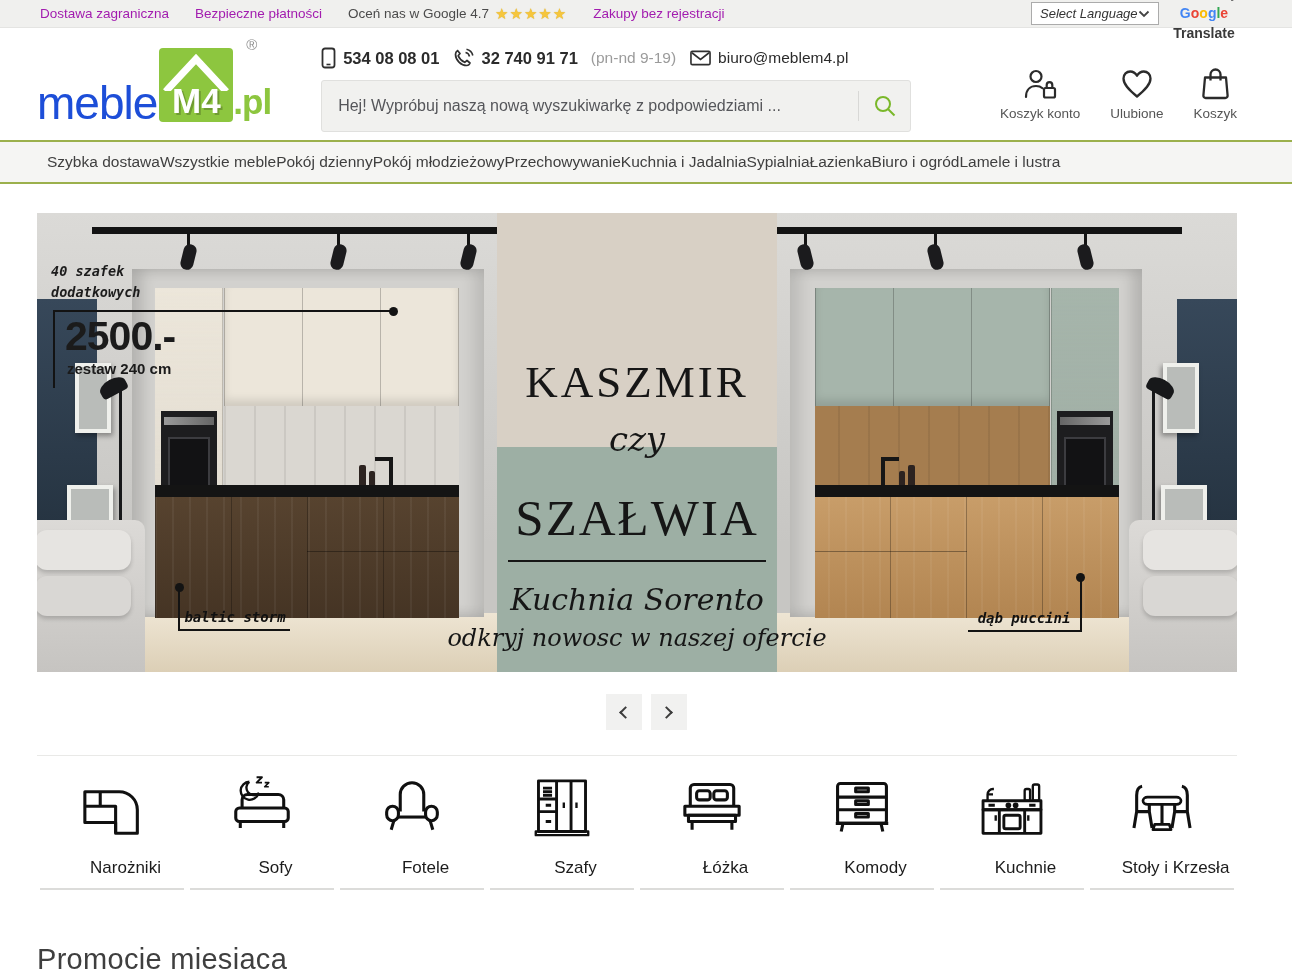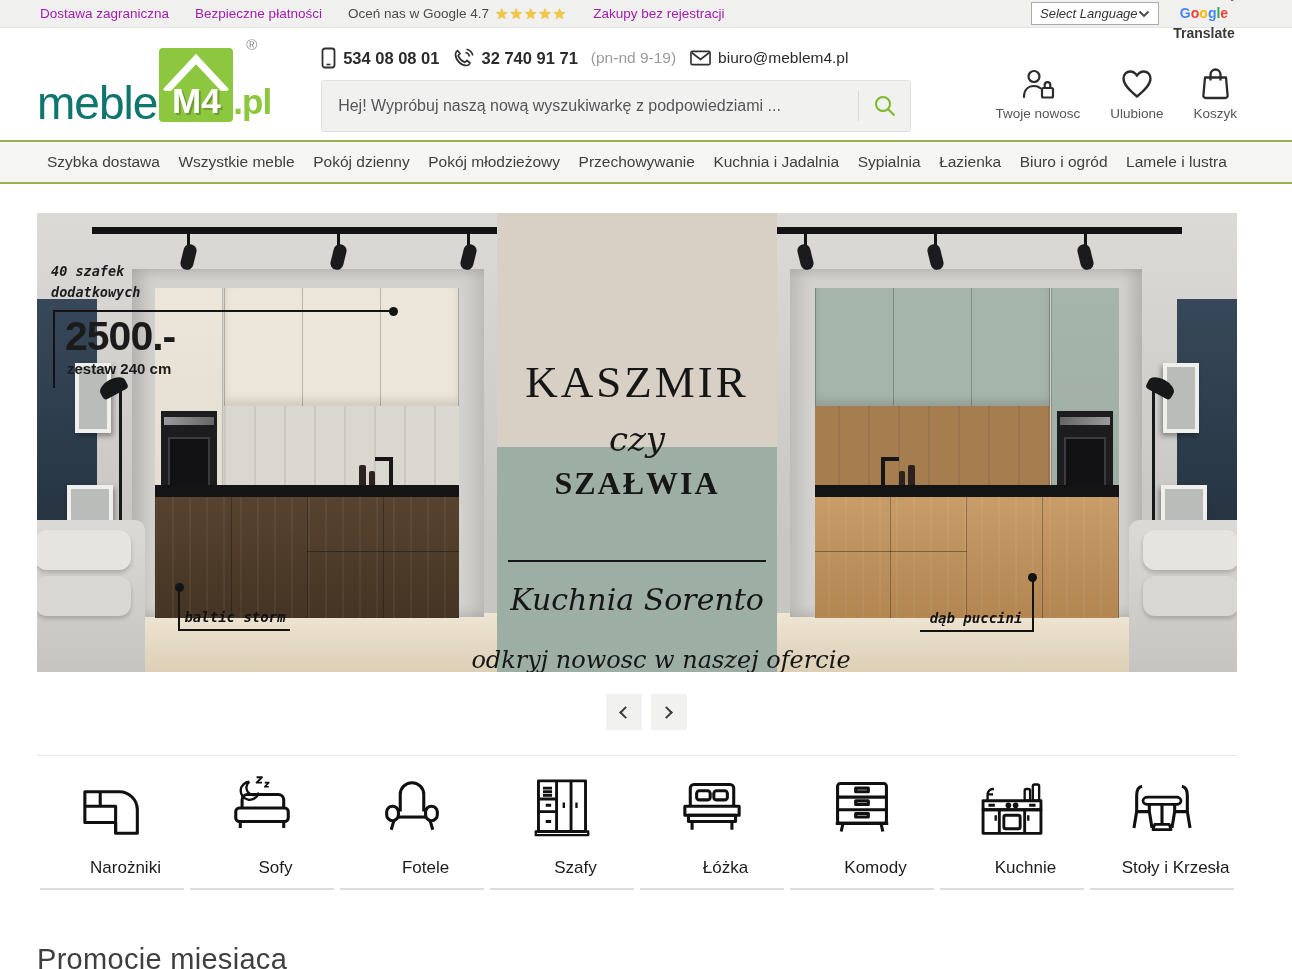--- a/index.html
+++ b/index.html
@@ -18,21 +18,21 @@
     width:128px; height:23px; background:#fff; border:1px solid #ababab;
     padding:0 8px; font-style:italic; color:#333; font-size:13px; cursor:pointer; }
   .powered { display:flex; align-items:center; gap:4px; font-size:12.5px; color:#666;flex-direction:column; }
   .google-word { font-weight:bold; font-size:14px; letter-spacing:0; }
   .g1{color:#4285F4}.g2{color:#EA4335}.g3{color:#FBBC05}.g4{color:#4285F4}.g5{color:#34A853}.g6{color:#EA4335}
   .translate-word { font-weight:bold; font-size:14px; color:#3a3a3a; }
 
   
   .header { height:112px; display:flex; align-items:flex-start; padding-left:37px; padding-right:55px; }
   .logo { display:flex; align-items:flex-end; margin-top:20px; cursor:pointer; position:relative; }
-  .logo-meble { font-size:46px; color:#0f766e; letter-spacing:-1px; line-height:0.8; }
+  .logo-meble { font-size:46px; color:#1d4ed8; letter-spacing:-1px; line-height:0.8; }
   .logo-sq { position:relative; width:74px; height:74px; background:#8dc63f; border-radius:4px; margin-left:2px; }
   .logo-sq svg { position:absolute; top:3px; left:3px; }
   .logo-m4 { position:absolute; bottom:1px; width:100%; text-align:center; color:#fff;
     font-weight:bold; font-size:35px; text-shadow:2px 2px 0 rgba(90,120,40,.55); }
   .logo-pl { font-size:35px; color:#8dc63f; font-weight:bold; letter-spacing:-1px; }
   .logo-reg { position:absolute; top:-12px; right:-24px; font-size:15px; color:#8f8f8f; }
 
   .header-mid { width:590px; margin-left:50px; margin-top:19px; }
   .contact-row { display:flex; align-items:center; font-size:16.5px; color:#2b2b2b; }
   .contact-item { display:flex; align-items:center; gap:7px; cursor:pointer; }
@@ -48,21 +48,21 @@
   .search-btn { width:52px; height:30px; border-left:1px solid #d8d8d6; display:flex;
     align-items:center; justify-content:center; cursor:pointer; background:none; border-top:none; border-right:none; border-bottom:none; }
 
   .header-right { margin-left:auto; margin-top:40px; display:flex; gap:30px; }
   .hr-item { display:flex; flex-direction:column; align-items:center; gap:6px; cursor:pointer; }
   .hr-label { font-size:13.5px; color:#555; }
 
   
   .navbar { height:44px; background:#f5f5f3; border-top:2px solid #9bb04c; border-bottom:2px solid #9bb04c; }
   .navbar-inner { width:1200px; margin-left:37px; height:100%; display:flex;
-    align-items:center; justify-content:space-between; padding:0 10px; }
+    align-items:center; justify-content:flex-start; padding:0 10px; }
   .nav-item { font-size:15.5px; color:#3f3f3f; text-decoration:none; cursor:pointer; white-space:nowrap; }
 
   
   .hero { position:relative; width:1200px; height:459px; margin:29px 0 0 37px; overflow:hidden; background:#cfcecb; }
   .scene { position:absolute; top:0; width:460px; height:459px; overflow:hidden;
     --upper:#ece6da; --splash:#dad7d1; --low1:#57432f; --low2:#453424; }
   .scene.left { left:0; }
   .scene.right { right:0; transform:scaleX(-1);
     --upper:#a6b5ab; --splash:#a57d4f; --low1:#c89d69; --low2:#b28551; }
   .wall { position:absolute; inset:0; background:linear-gradient(180deg,#dbdad7,#c7c6c3 72%); }
@@ -116,40 +116,40 @@
   .cushion { position:absolute; left:8px; width:96px; height:40px; border-radius:12px;
     background:#e6e4e1; box-shadow:0 3px 4px rgba(0,0,0,.18); }
   .cu1 { top:10px; } .cu2 { top:56px; background:#d9d7d4; }
 
   .center-panel { position:absolute; left:460px; top:0; width:280px; height:459px; z-index:5; }
   .panel-top { height:234px; background:#d8d0c5; }
   .panel-bottom { height:225px; background:#9dafa4; }
   .panel-text { position:absolute; left:50%; transform:translateX(-50%); color:#161616; white-space:nowrap; }
   .t-kaszmir { top:143px; font-family:"Liberation Serif",serif; font-size:45px; letter-spacing:3px; font-weight:500; }
   .t-czy { top:206px; font-family:"DejaVu Serif",serif; font-style:italic; font-size:34px;text-align:right; }
-  .t-szalwia { top:252px; font-family:"Liberation Serif",serif; font-size:32px; letter-spacing:2px; font-weight:700; }
+  .t-szalwia { top:276px; font-family:"Liberation Serif",serif; font-size:51px; letter-spacing:2px; font-weight:400; }
   .t-rule { top:347px; width:258px; height:2px; background:#161616; }
   .t-sorento { top:369px; font-family:"DejaVu Serif",serif; font-style:italic; font-size:30px; }
-  .t-odkryj { top:433px; font-family:"DejaVu Serif",serif; font-style:italic; font-size:24px;margin-left:24px; }
+  .t-odkryj { top:411px; font-family:"DejaVu Serif",serif; font-style:italic; font-size:24px; }
 
   .hero-badge { position:absolute; left:14px; top:48px; z-index:6;
     font-family:"DejaVu Sans Mono",monospace; font-style:italic; font-weight:bold;
     font-size:13.5px; color:#1c1c1c; line-height:1.55; }
   .price-callout { position:absolute; left:16px; top:97px; z-index:6; width:342px; }
   .price-callout::before { content:""; position:absolute; left:0; top:0; width:2px; height:78px; background:#131313; }
   .pc-line { position:absolute; left:0; top:0; width:342px; height:2px; background:#131313; }
   .pc-line::after { content:""; position:absolute; right:-3px; top:-3px; width:9px; height:9px; border-radius:50%; background:#131313; }
   .pc-price { margin:6px 0 0 12px; font-weight:bold; font-size:41px; letter-spacing:-1px; color:#1b1b1b; line-height:1; }
   .pc-sub { margin:3px 0 0 14px; font-weight:bold; font-size:15px; color:#1b1b1b; }
   .mat-callout { position:absolute; z-index:6; font-family:"DejaVu Sans Mono",monospace;
     font-style:italic; font-weight:bold; font-size:14px; color:#111;
     display:flex; align-items:flex-end; justify-content:center; padding-bottom:4px; }
   .mat-left { left:141px; top:374px; width:112px; height:44px; border-left:2px solid #131313; border-bottom:2px solid #131313; }
   .mat-left::before { content:""; position:absolute; left:-5px; top:-4px; width:9px; height:9px; border-radius:50%; background:#131313; }
-  .mat-right { left:883px; top:364px; width:114px; height:55px; border-right:2px solid #131313; border-bottom:2px solid #131313; }
+  .mat-right { left:931px; top:364px; width:114px; height:55px; border-right:2px solid #131313; border-bottom:2px solid #131313; }
   .mat-right::before { content:""; position:absolute; right:-5px; top:-4px; width:9px; height:9px; border-radius:50%; background:#131313; }
 
   
   .carousel-nav { margin-top:22px; display:flex; justify-content:center; gap:9px; }
   .car-btn { width:36px; height:36px; background:#f1f1f0; border:none; cursor:pointer;
     display:flex; align-items:center; justify-content:center; }
   .chev { width:9px; height:9px; border-top:2.5px solid #3c3c3c; border-right:2.5px solid #3c3c3c; }
   .chev-l { transform:rotate(-135deg); margin-left:4px; }
   .chev-r { transform:rotate(45deg); margin-right:4px; }
 
@@ -244,21 +244,21 @@
   </div>
 
   <div class="header-right">
     <div class="hr-item">
       <svg class="icon" width="36" height="32" viewBox="0 0 36 32">
           <circle cx="14" cy="8.5" r="5.5" fill="none" stroke="#2b2b2b" stroke-width="2.2"></circle>
           <path d="M4 29c0-7.5 4.5-11 10-11 2.5 0 4.8.7 6.5 2.2" fill="none" stroke="#2b2b2b" stroke-width="2.2" stroke-linecap="round"></path>
           <rect x="22" y="20" width="11" height="9.5" rx="1.5" fill="none" stroke="#2b2b2b" stroke-width="2.2"></rect>
           <path d="M24.7 20v-3a2.8 2.8 0 0 1 5.6 0v3" fill="none" stroke="#2b2b2b" stroke-width="2.2"></path>
         </svg>
-      <span class="hr-label">Twoje nowosc</span>
+      <span class="hr-label">Koszyk konto</span>
     </div>
     <div class="hr-item">
       <svg class="icon" width="34" height="32" viewBox="0 0 34 31">
           <path d="M17 28C8.5 21 3.5 15.8 3.5 10 3.5 5.8 6.6 3 10.2 3 13 3 15.5 4.7 17 7.3 18.5 4.7 21 3 23.8 3c3.6 0 6.7 2.8 6.7 7 0 5.8-5 11-13.5 18z" fill="none" stroke="#2b2b2b" stroke-width="2.3" stroke-linejoin="round"></path>
         </svg>
       <span class="hr-label">Ulubione</span>
     </div>
     <div class="hr-item">
       <svg class="icon" width="31" height="32" viewBox="0 0 31 32">
           <path d="M5 9.5h21l1.6 18a2.3 2.3 0 0 1-2.3 2.5H5.7a2.3 2.3 0 0 1-2.3-2.5z" fill="none" stroke="#2b2b2b" stroke-width="2.3" stroke-linejoin="round"></path>

